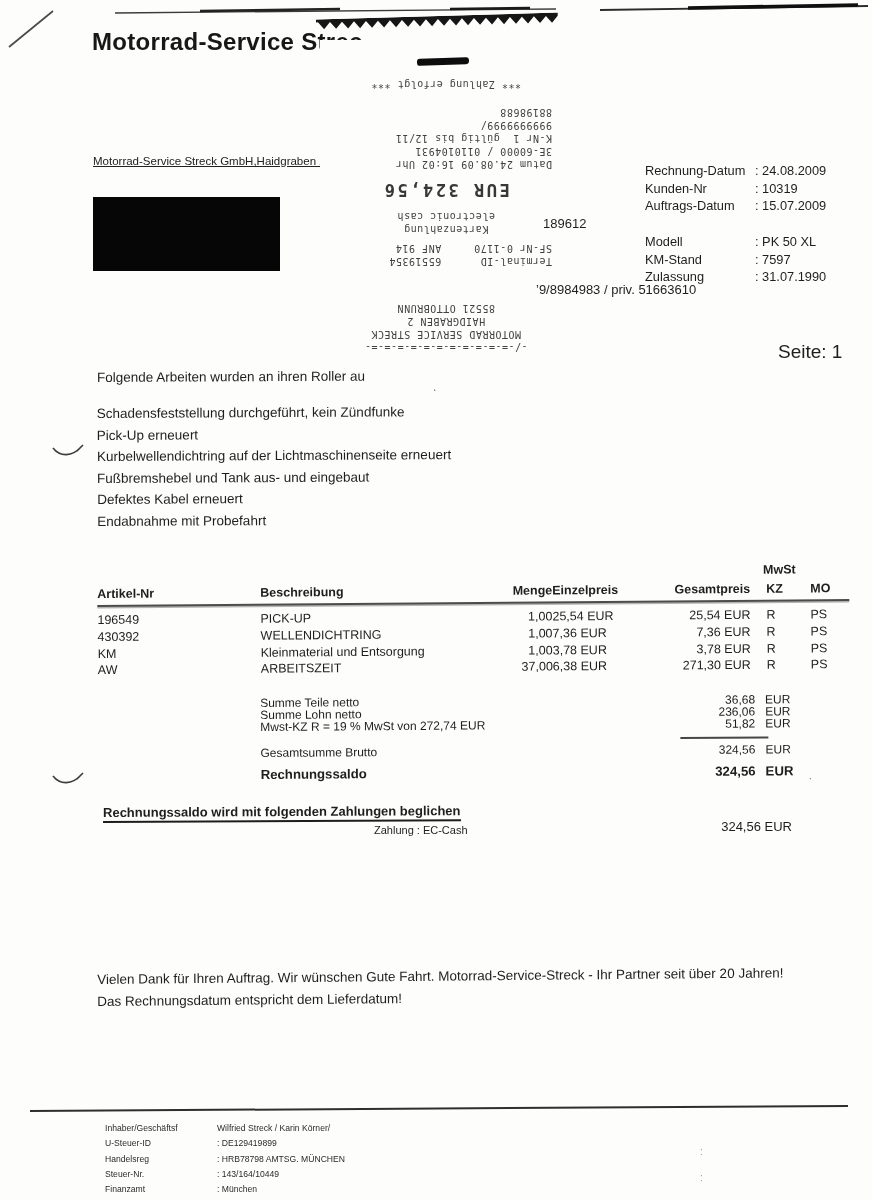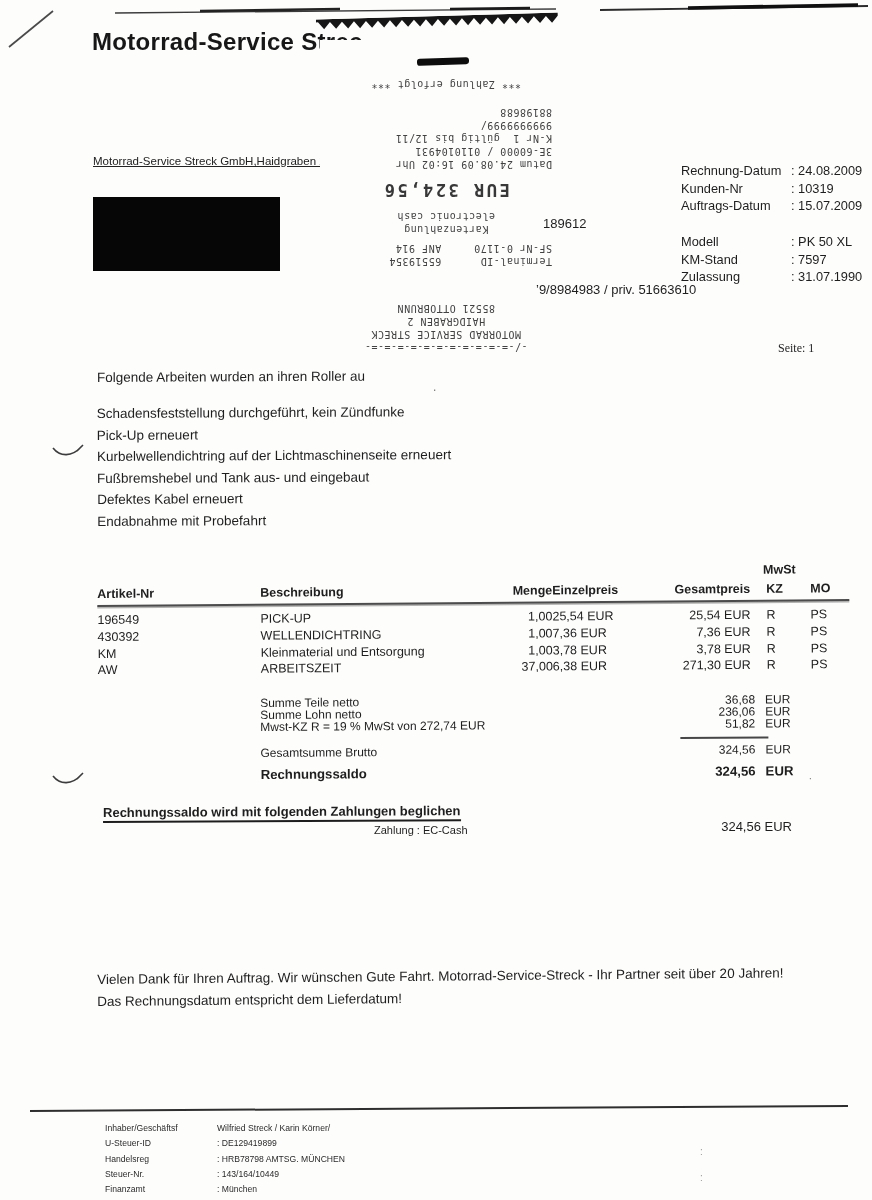--- a/index.html
+++ b/index.html
@@ -22,25 +22,25 @@
   .r-gap-sm{margin-top:6px;}
   .r-big{margin-top:9px;text-align:center;font-size:17px;font-weight:bold;letter-spacing:2.5px;
          line-height:22px;color:#383838;}
   .r-status{margin-top:15px;text-align:center;}
   .serration{left:316px;top:16px;z-index:4;transform:rotate(-1.6deg);}
   .receipt-dash{left:417px;top:58px;width:52px;height:7px;background:#0d0d0d;border-radius:3px;
                 transform:rotate(-2deg);z-index:4;}
   
   .info-block{left:645px;top:162px;font-size:12.8px;line-height:17.5px;z-index:5;}
   .info-block2{left:645px;top:233px;font-size:12.8px;line-height:17.5px;z-index:5;}
-  .info-row{display:flex;margin-left:36px;}
+  .info-row{display:flex;}
   .info-label{width:110px;flex:none;}
   .fragment-vin{left:543px;top:216px;font-size:13px;z-index:5;}
   .fragment-phone{left:536px;top:282px;font-size:13px;z-index:5;}
-  .seite{left:778px;top:341px;font-size:12px;font-family:Liberation Serif, serif;}
+  .seite{left:778px;top:341px;font-size:19px;}
   
   .intro{left:97px;top:370px;font-size:13.5px;transform:rotate(-.3deg);transform-origin:left;}
   .worklist{left:97px;top:407px;font-size:13.5px;transform:rotate(-.3deg);transform-origin:left;}
   .worklist div{margin-bottom:7.5px;line-height:14px;}
   .thanks{left:97px;top:552px;font-size:13.5px;}
   
   .table{left:97px;top:565px;width:760px;font-size:12.5px;transform:rotate(-.45deg);transform-origin:left top;}
   .tcell{position:absolute;white-space:nowrap;}
   .col-art{left:0;width:130px;}
   .col-bes{left:163px;width:230px;}

